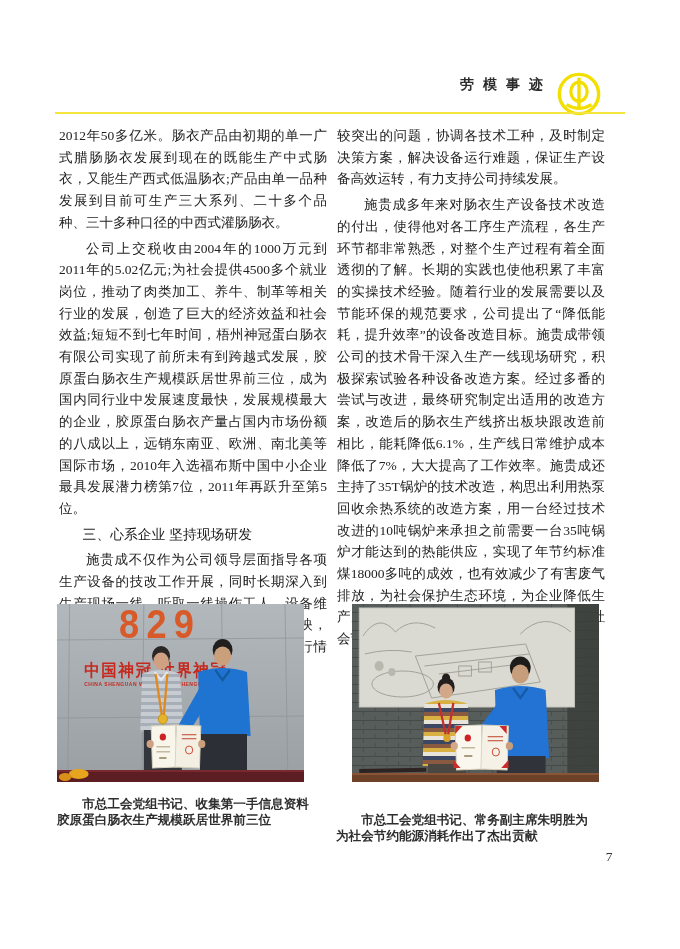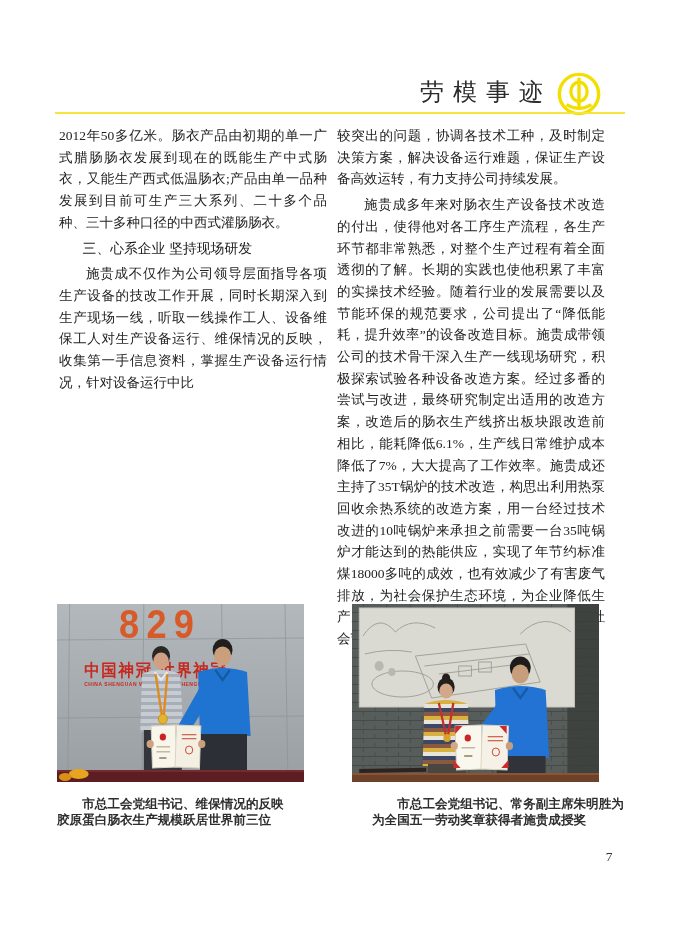--- a/index.html
+++ b/index.html
@@ -5,21 +5,21 @@
   html,body{margin:0;padding:0;background:#e8e8e8;}
   .page{
     position:relative;width:680px;height:949px;background:#ffffff;
     margin:0 auto;overflow:hidden;
     font-family:"Liberation Serif","DejaVu Serif",serif;
     box-shadow:0 0 6px rgba(0,0,0,.25);
   }
   
   .hdr-title{
     position:absolute;top:76px;right:128px;
-    font-size:24px;font-weight:normal;letter-spacing:9px;color:#2b2b2b;
+    font-size:14px;font-weight:bold;letter-spacing:9px;color:#2b2b2b;
     font-family:"Liberation Serif","DejaVu Serif",serif;
   }
   .hdr-logo{position:absolute;top:71px;right:78px;width:46px;height:46px;}
   .hdr-rule{position:absolute;top:112px;left:55px;width:570px;height:2px;background:#f4e43c;}
   
   .col{
     position:absolute;top:121px;width:276px;
     font-size:13.5px;line-height:21.7px;color:#222;
     text-align:justify;
   }
@@ -37,21 +37,21 @@
   .photo-left{left:57px;}
   .photo-right{left:352px;}
   .photo svg{display:block;width:100%;height:100%;}
   
   .caption{
     position:absolute;top:797px;width:273px;
     font-size:12.6px;line-height:15.6px;font-weight:bold;color:#2e2e2e;
     text-align:left;
   }
   .caption-left{left:57px;}
-  .caption-right{left:372px;}
+  .caption-right{left:336px;margin-top:16px;}
   .caption .l1{display:block;text-indent:2em;}
   .caption .l2{display:block;}
   
   .pageno{
     position:absolute;top:849px;left:597px;width:24px;text-align:center;
     font-size:13.5px;color:#333;
   }
 </style>
 </head>
 <body>
@@ -64,20 +64,21 @@
       <circle cx="24" cy="24" r="20.5" fill="none" stroke="#F2DF00" stroke-width="3.6"></circle>
       <line x1="24" y1="7" x2="24" y2="38" stroke="#F2DF00" stroke-width="3.6"></line>
       <ellipse cx="24" cy="21.5" rx="8.5" ry="10" fill="none" stroke="#F2DF00" stroke-width="3.4"></ellipse>
       <path d="M11,35 Q24,43 37,35" fill="none" stroke="#F2DF00" stroke-width="3.4"></path>
     </svg>
   </div>
   <div class="hdr-rule"></div>
 
   <div class="col col-left">
     <p class="noindent">2012年50多亿米。肠衣产品由初期的单一广式腊肠肠衣发展到现在的既能生产中式肠衣，又能生产西式低温肠衣;产品由单一品种发展到目前可生产三大系列、二十多个品种、三十多种口径的中西式灌肠肠衣。</p>
+    <p>公司上交税收由2004年的1000万元到2011年的5.02亿元;为社会提供4500多个就业岗位，推动了肉类加工、养牛、制革等相关行业的发展，创造了巨大的经济效益和社会效益;短短不到七年时间，梧州神冠蛋白肠衣有限公司实现了前所未有到跨越式发展，胶原蛋白肠衣生产规模跃居世界前三位，成为国内同行业中发展速度最快，发展规模最大的企业，胶原蛋白肠衣产量占国内市场份额的八成以上，远销东南亚、欧洲、南北美等国际市场，2010年入选福布斯中国中小企业最具发展潜力榜第7位，2011年再跃升至第5位。</p>
     <h3>三、心系企业 坚持现场研发</h3>
     <p>施贵成不仅作为公司领导层面指导各项生产设备的技改工作开展，同时长期深入到生产现场一线，听取一线操作工人、设备维保工人对生产设备运行、维保情况的反映，收集第一手信息资料，掌握生产设备运行情况，针对设备运行中比</p>
   </div>
 
   <div class="col col-right">
     <p class="noindent">较突出的问题，协调各技术工种，及时制定决策方案，解决设备运行难题，保证生产设备高效运转，有力支持公司持续发展。</p>
     <p>施贵成多年来对肠衣生产设备技术改造的付出，使得他对各工序生产流程，各生产环节都非常熟悉，对整个生产过程有着全面透彻的了解。长期的实践也使他积累了丰富的实操技术经验。随着行业的发展需要以及节能环保的规范要求，公司提出了“降低能耗，提升效率”的设备改造目标。施贵成带领公司的技术骨干深入生产一线现场研究，积极探索试验各种设备改造方案。经过多番的尝试与改进，最终研究制定出适用的改造方案，改造后的肠衣生产线挤出板块跟改造前相比，能耗降低6.1%，生产线日常维护成本降低了7%，大大提高了工作效率。施贵成还主持了35T锅炉的技术改造，构思出利用热泵回收余热系统的改造方案，用一台经过技术改进的10吨锅炉来承担之前需要一台35吨锅炉才能达到的热能供应，实现了年节约标准煤18000多吨的成效，也有效减少了有害废气排放，为社会保护生态环境，为企业降低生产成本，提高公司产品的市场竞争力，为社会节约能源消耗作出了杰出贡献。</p>
   </div>
 
   <div class="photo photo-left">
@@ -219,23 +220,23 @@
         <circle cx="174" cy="142" r="4" fill="#c79e7b"></circle>
       </g>
 
       <rect x="0" y="169" width="273" height="2" fill="#8a5436"></rect>
       <rect x="0" y="171" width="273" height="7" fill="#6e4129"></rect>
       <rect x="8" y="165" width="74" height="4" fill="#2d2320" transform="rotate(-1 8 165)"></rect>
     </svg>
   </div>
 
   <div class="caption caption-left">
-    <span class="l1">市总工会党组书记、维保情况的反映</span>
+    <span class="l1">市总工会党组书记、收集第一手信息资料</span>
     <span class="l2">胶原蛋白肠衣生产规模跃居世界前三位</span>
   </div>
   <div class="caption caption-right">
     <span class="l1">市总工会党组书记、常务副主席朱明胜为</span>
-    <span class="l2">为全国五一劳动奖章获得者施贵成授奖</span>
+    <span class="l2">为社会节约能源消耗作出了杰出贡献</span>
   </div>
 
   <div class="pageno">7</div>
 
 </div>
 
 </body></html>

